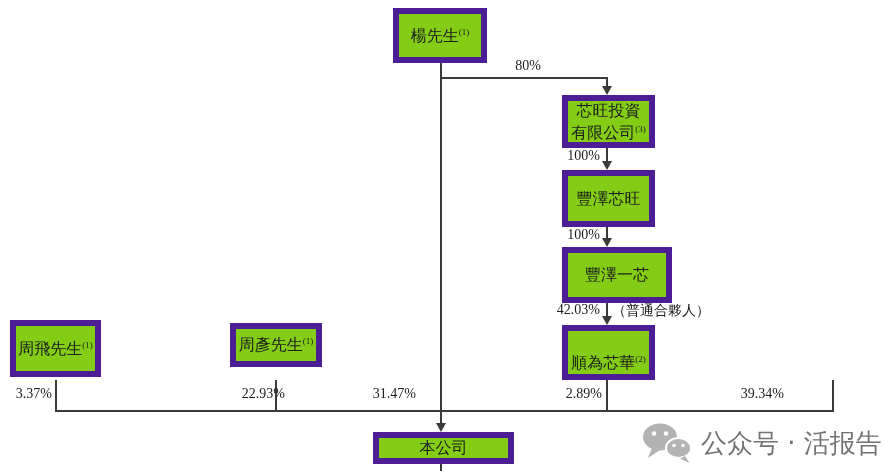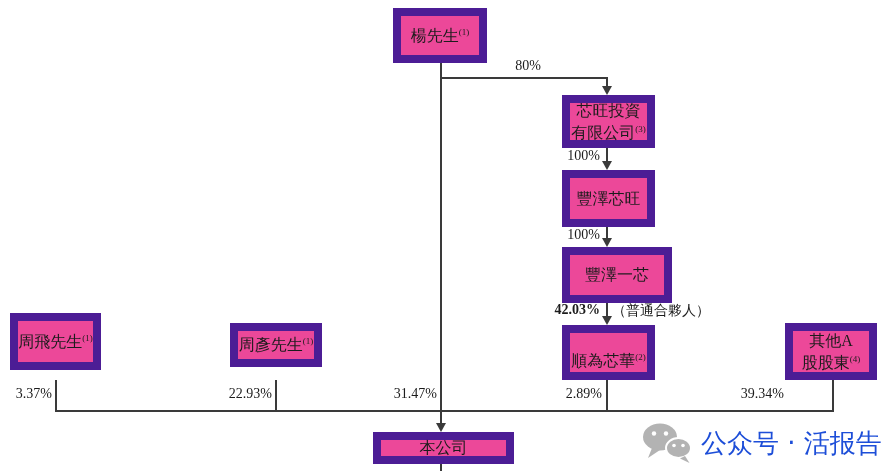--- a/index.html
+++ b/index.html
@@ -1,38 +1,38 @@
 <!DOCTYPE html>
 <html><head>
 <meta charset="utf-8">
 <style>
   html,body{margin:0;padding:0;background:#fff;}
   .canvas{
     position:relative;width:884px;height:471px;background:#ffffff;
     font-family:"Liberation Serif","DejaVu Serif",serif;color:#1c1c1c;overflow:hidden;
   }
   .box{
-    position:absolute;border:8px solid #4c1d95;background:#ec4899;
+    position:absolute;border:6px solid #4c1d95;background:#84cc16;
     display:flex;flex-direction:column;align-items:center;justify-content:center;
     text-align:center;font-size:16px;line-height:1.35;box-sizing:border-box;
   }
   .box sup{font-size:9px;line-height:0;}
   .hline{position:absolute;height:2px;background:#3a3a3a;}
   .vline{position:absolute;width:2px;background:#3a3a3a;}
   .arrow-down{
     position:absolute;width:0;height:0;
     border-left:5px solid transparent;border-right:5px solid transparent;
     border-top:9px solid #3a3a3a;
   }
   .lbl{position:absolute;font-size:14px;white-space:nowrap;}
   .r{text-align:right;}
   .c{text-align:center;}
   .watermark{
     position:absolute;left:641px;top:422px;display:flex;align-items:center;gap:8px;
-    color:#1d4ed8;font-size:26px;font-family:"DejaVu Sans","Liberation Sans",sans-serif;
+    color:#737373;font-size:26px;font-family:"DejaVu Sans","Liberation Sans",sans-serif;
     white-space:nowrap;
   }
 </style>
 </head>
 <body>
 
 <div class="canvas">
 
   <div class="vline" style="left:440px;top:63px;height:361px;"></div>
   <div class="hline" style="left:440px;top:77px;width:168px;"></div>
@@ -72,45 +72,41 @@
   </div>
 
   <div class="box" style="left:562px;top:247px;width:110px;height:56px;">
     <span>豐澤一芯</span>
   </div>
 
   <div class="box" style="left:562px;top:325px;width:93px;height:55px;justify-content:flex-end;">
     <span><span>順為芯華</span><sup>(2)</sup></span>
   </div>
 
-  <div class="box" style="left:10px;top:313px;width:91px;height:57px;">
+  <div class="box" style="left:10px;top:320px;width:91px;height:57px;">
     <span><span>周飛先生</span><sup>(1)</sup></span>
   </div>
 
   <div class="box" style="left:230px;top:323px;width:92px;height:44px;">
     <span><span>周彥先生</span><sup>(1)</sup></span>
   </div>
 
-  <div class="box" style="left:785px;top:323px;width:92px;height:57px;">
-    <span>其他A</span>
-    <span><span>股股東</span><sup>(4)</sup></span>
-  </div>
 
   <div class="box" style="left:373px;top:432px;width:141px;height:32px;">
     <span>本公司</span>
   </div>
 
   <div class="lbl c" style="left:488px;top:58px;width:80px;">80%</div>
   <div class="lbl r" style="left:540px;top:148px;width:60px;">100%</div>
   <div class="lbl r" style="left:540px;top:227px;width:60px;">100%</div>
-  <div class="lbl r" style="left:520px;top:302px;width:80px;font-weight:bold;">42.03%</div>
+  <div class="lbl r" style="left:520px;top:302px;width:80px;">42.03%</div>
   <div class="lbl" style="left:612px;top:302px;">（普通合夥人）</div>
   <div class="lbl r" style="left:8px;top:386px;width:44px;text-align:right;">3.37%</div>
-  <div class="lbl r" style="left:210px;top:386px;width:62px;">22.93%</div>
-  <div class="lbl r" style="left:375px;top:386px;width:62px;">31.47%</div>
+  <div class="lbl r" style="left:223px;top:386px;width:62px;">22.93%</div>
+  <div class="lbl r" style="left:354px;top:386px;width:62px;">31.47%</div>
   <div class="lbl r" style="left:545px;top:386px;width:57px;">2.89%</div>
   <div class="lbl r" style="left:722px;top:386px;width:62px;">39.34%</div>
 
   <div class="watermark">
     <span style="display:inline-flex;">
       <svg width="52" height="42" viewBox="0 0 52 42" aria-hidden="true">
         <ellipse cx="19" cy="15" rx="17" ry="13.5" fill="#b3b3b3"></ellipse>
         <polygon points="11,26 7,36 19,28" fill="#b3b3b3"></polygon>
         <circle cx="13" cy="11.5" r="2.2" fill="#ffffff"></circle>
         <circle cx="25" cy="11.5" r="2.2" fill="#ffffff"></circle>

